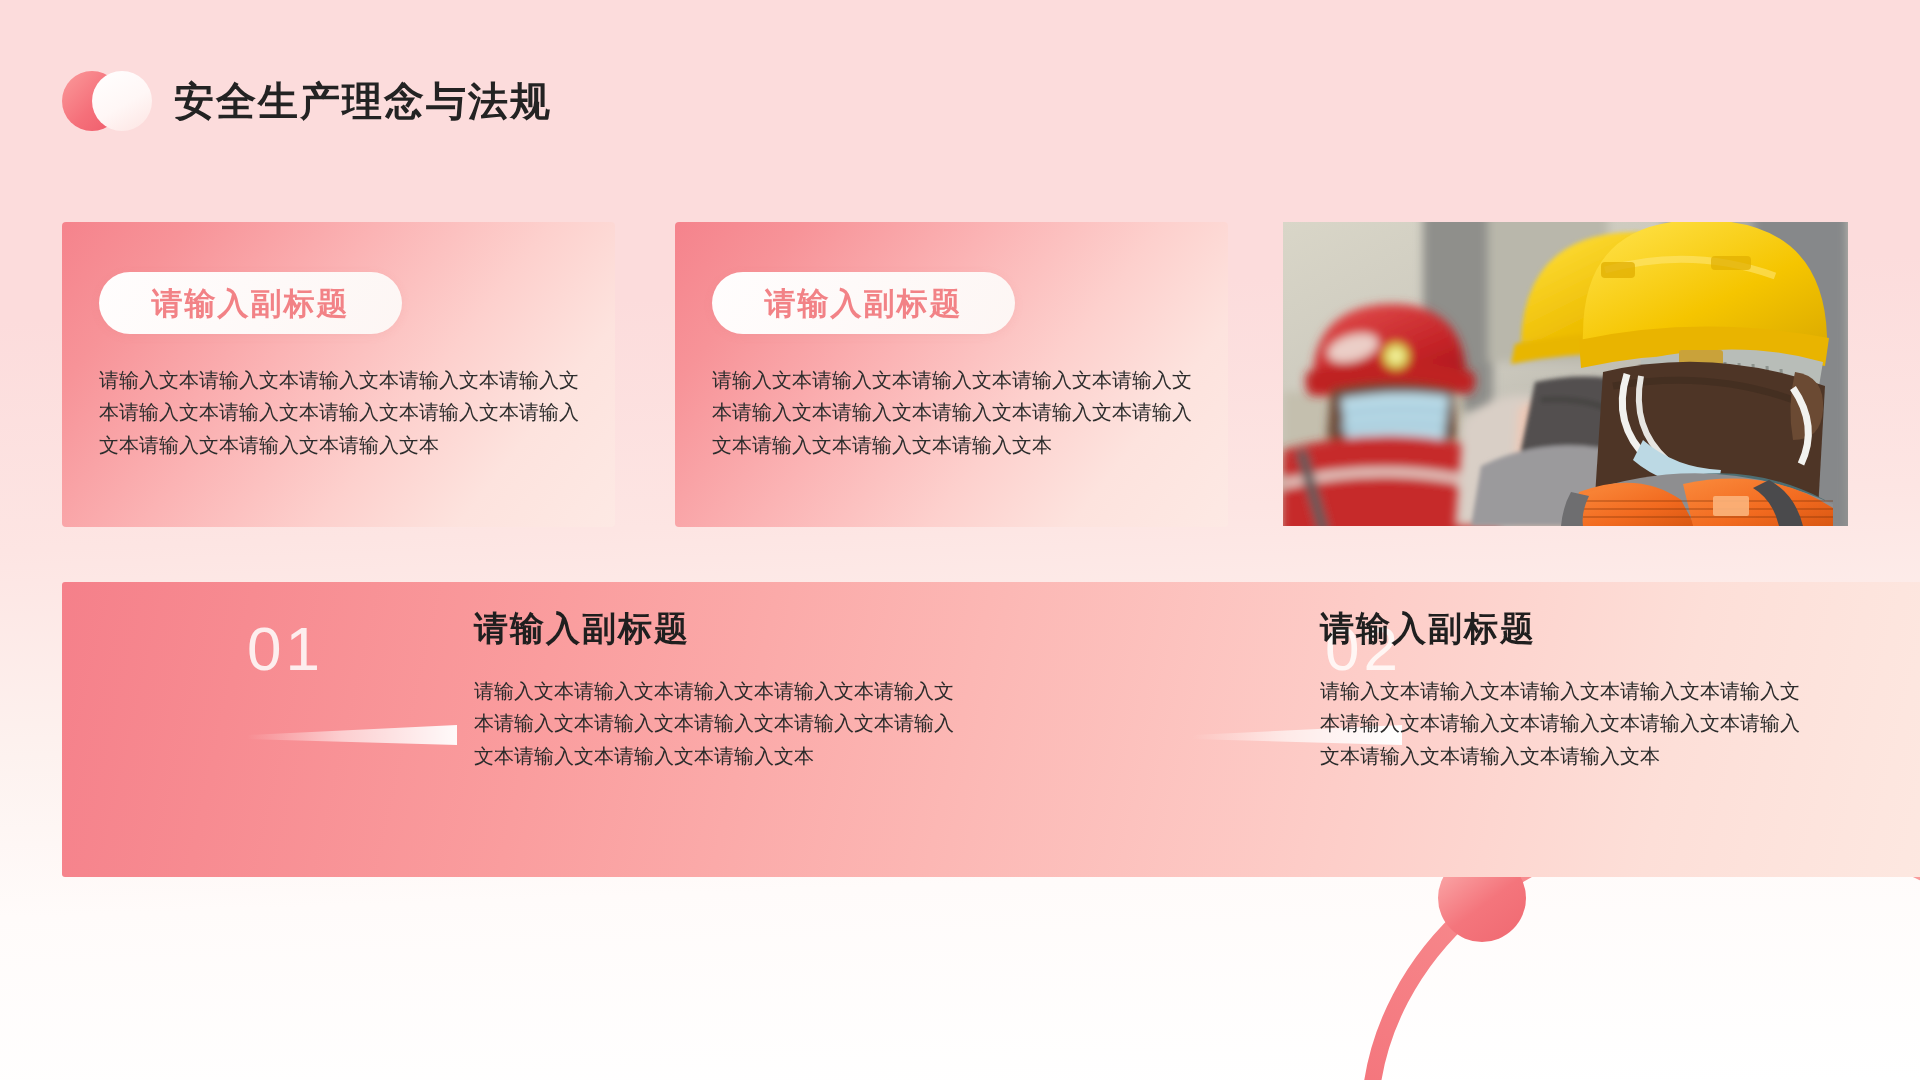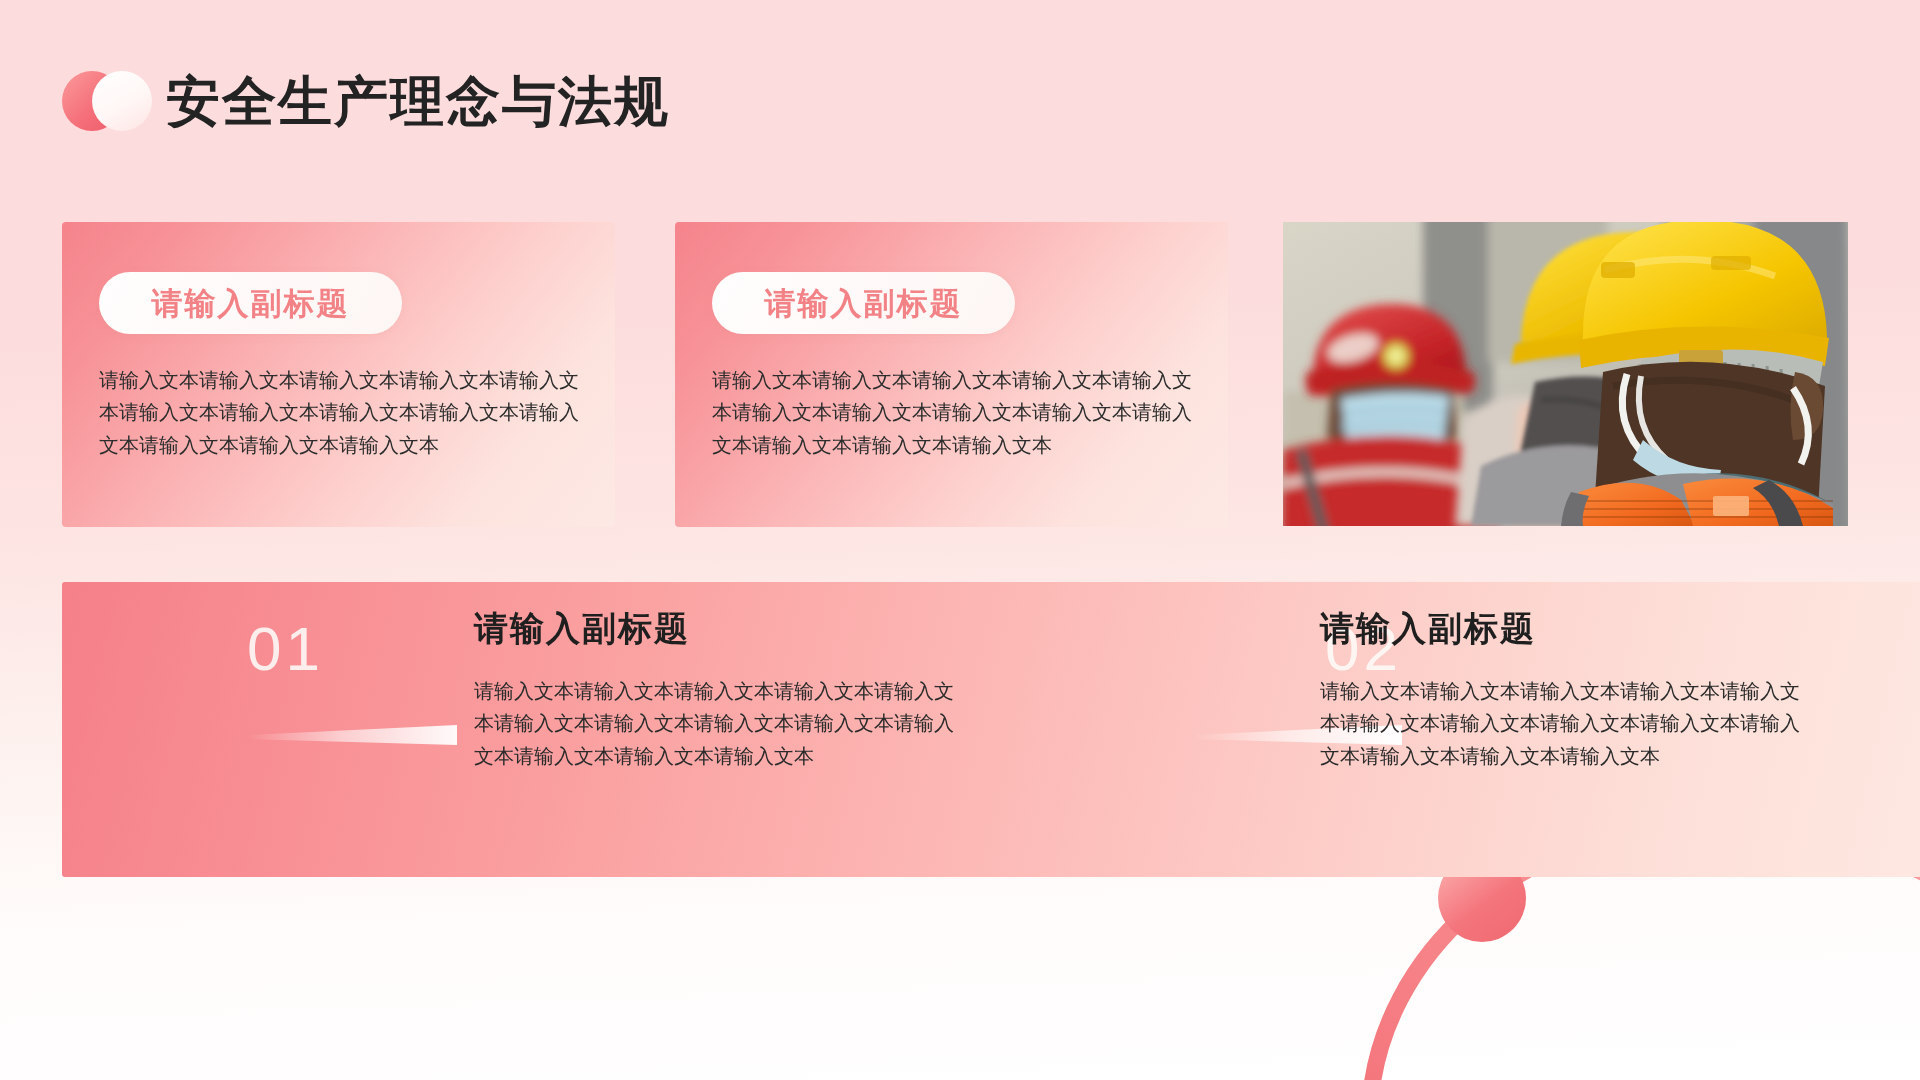--- a/index.html
+++ b/index.html
@@ -24,22 +24,22 @@
   #logo-mark { position:relative; width:100px; height:66px; flex:0 0 auto; }
   #logo-circle-back {
     position:absolute; left:0; top:3px; width:60px; height:60px; border-radius:50%;
     background:linear-gradient(135deg,#fb9b9b 0%,#f5707a 55%,#ee5a6a 100%);
   }
   #logo-circle-front {
     position:absolute; left:30px; top:3px; width:60px; height:60px; border-radius:50%;
     background:linear-gradient(150deg,#ffffff 0%,#fff7f6 55%,#fde4e2 100%);
   }
   #page-title {
-    margin-left:4px;
-    font-size:54px; font-weight:bold; color:#232323;
+    margin-left:12px;
+    font-size:40px; font-weight:bold; color:#232323;
     letter-spacing:2px; white-space:nowrap; line-height:1;
   }
 
   
   .top-card {
     position:absolute; top:222px; width:553px; height:305px;
     border-radius:4px;
     background:linear-gradient(128deg,#f5838c 0%,#f79398 16%,#fbb3b4 40%,#fdd0cd 62%,#fde3de 80%,#fde9e4 100%);
   }
   #card-1 { left:62px; }

